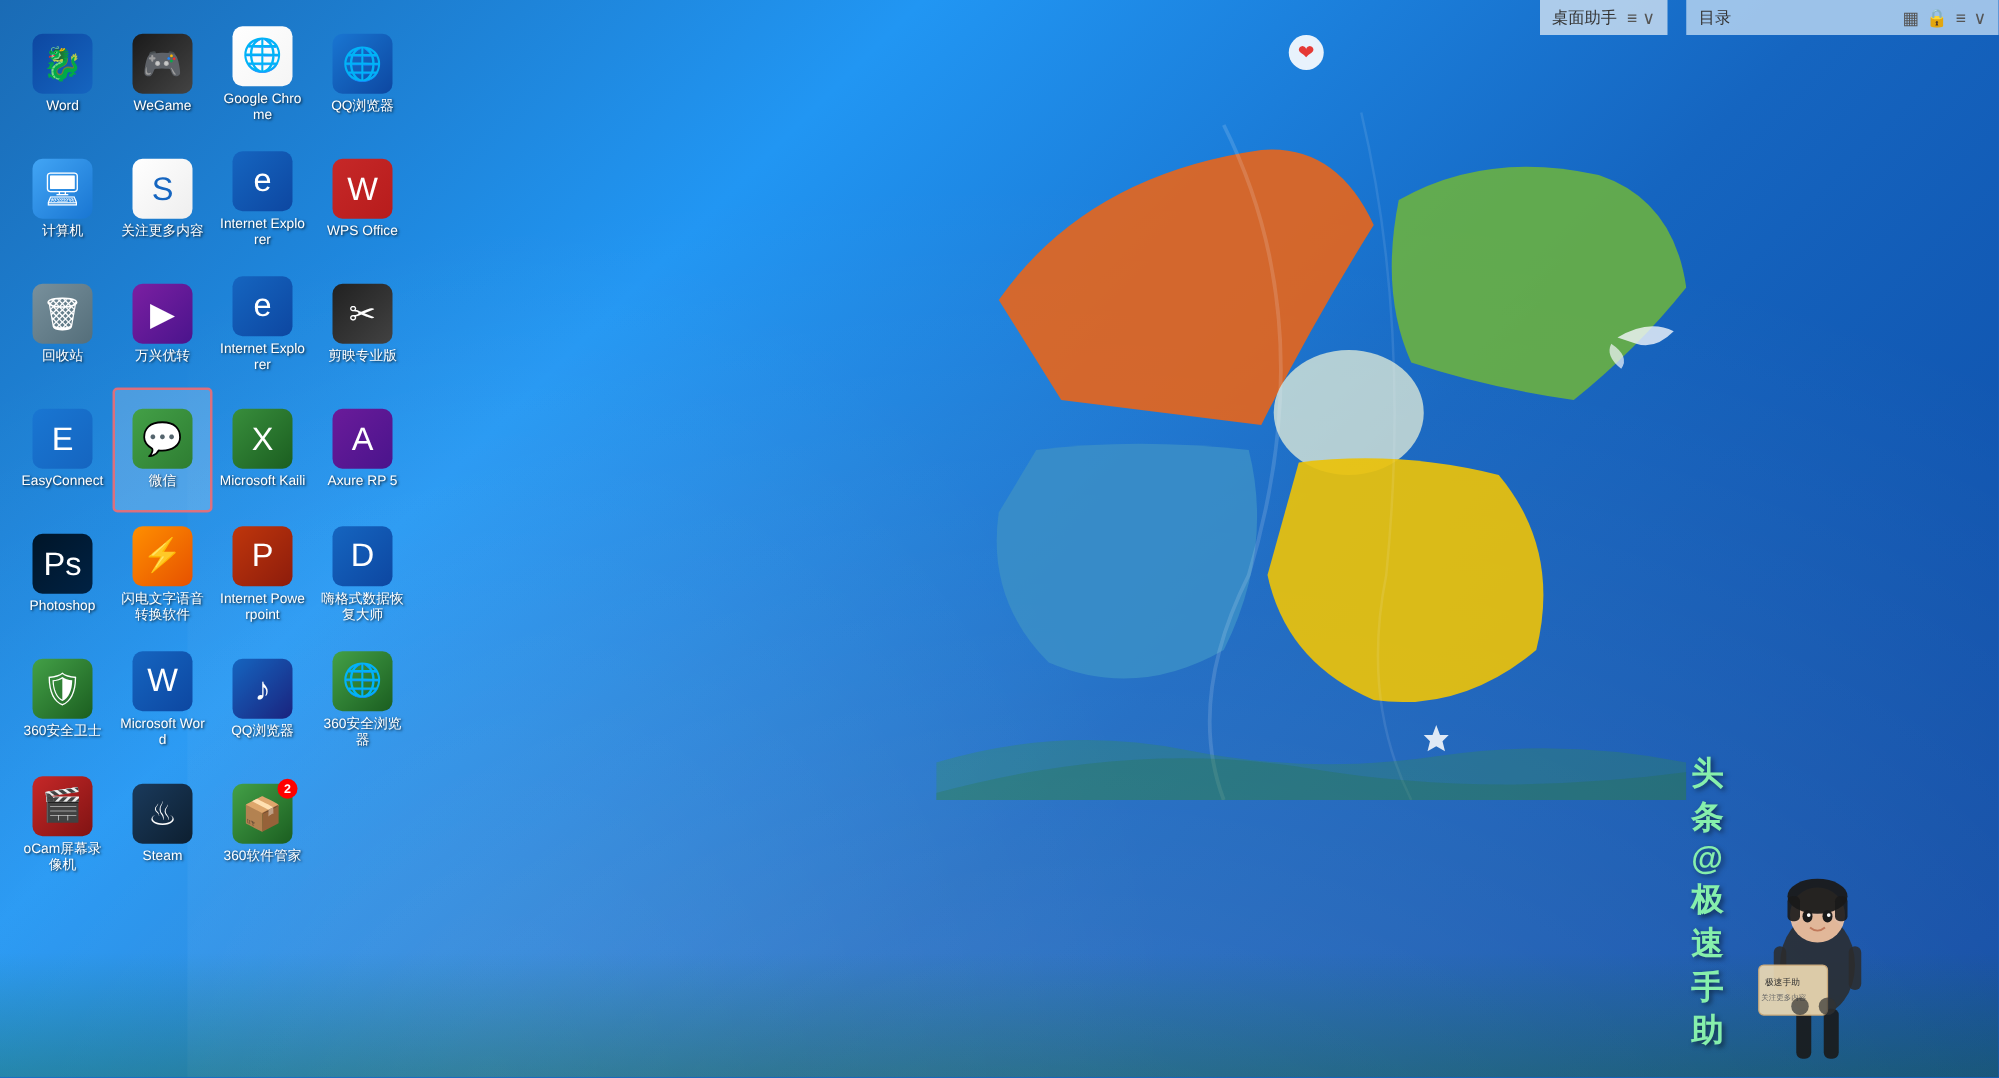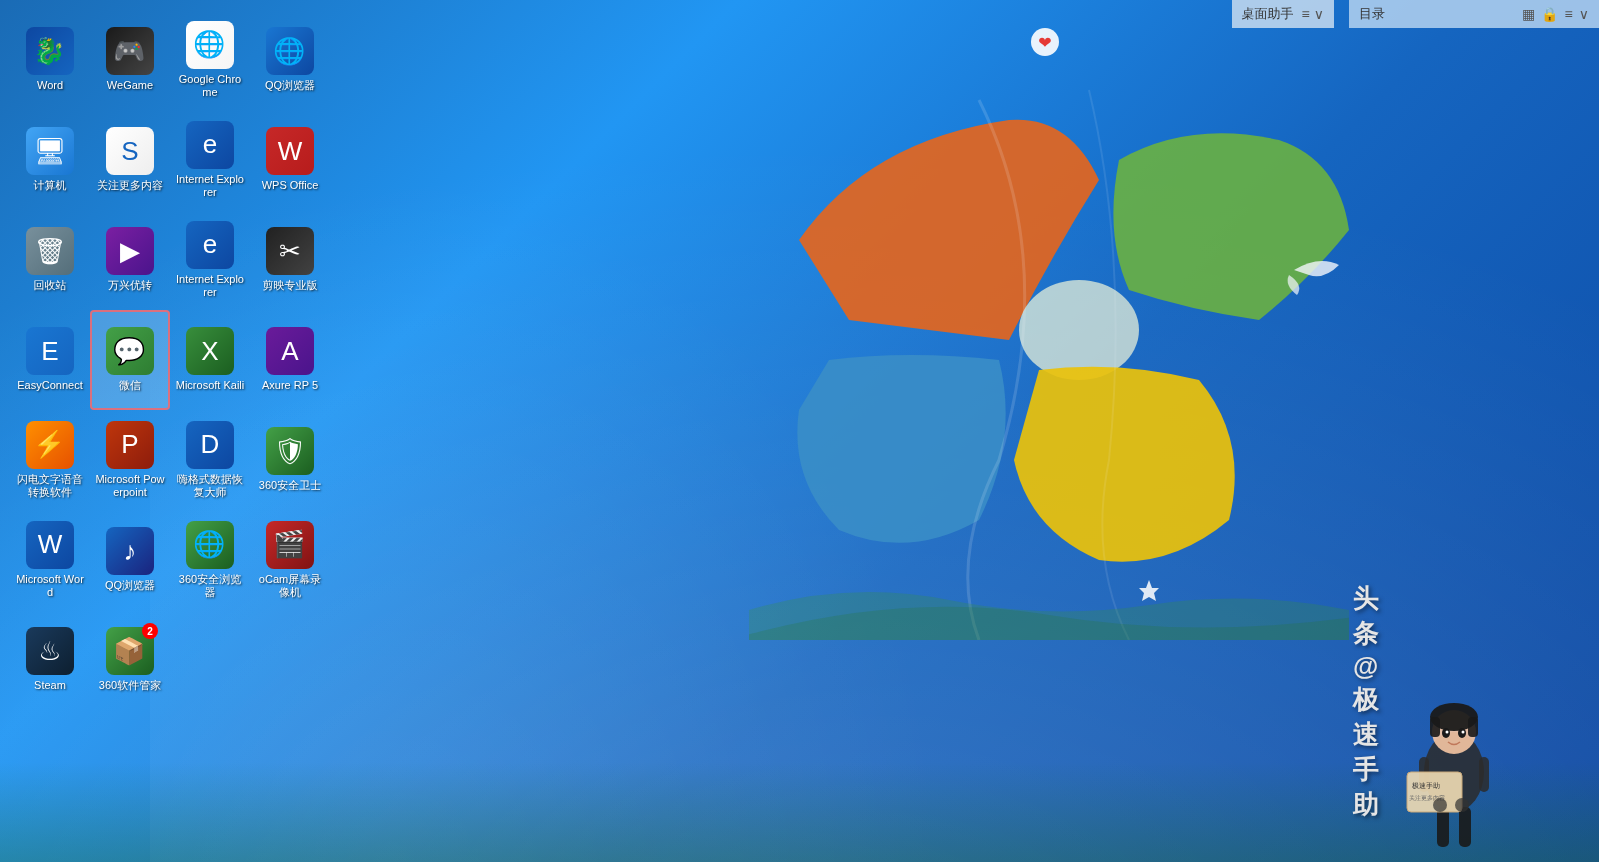--- a/index.html
+++ b/index.html
@@ -173,24 +173,23 @@
       position: absolute;
       bottom: 0;
       right: 0;
       display: flex;
       align-items: flex-end;
       gap: 10px;
     }
 
     .watermark-text {
       font-size: 28px;
-      color: #e5e5e5;
+      color: #86efac;
       font-weight: bold;
       text-shadow: 2px 2px 4px rgba(0,0,0,0.5);
-      margin-bottom: 20px;
     }
 
     
     .dots {
       position: absolute;
       bottom: 50px;
       right: 130px;
       display: flex;
       gap: 8px;
     }
@@ -366,30 +365,36 @@
       <div class="icon-label">Microsoft
 Kaili</div>
     </div>
     <div class="icon-item">
       <div class="icon-box" style="background: linear-gradient(135deg, rgb(106, 27, 154), rgb(74, 20, 140));">
         <span style="font-size: 26px; color: white;">A</span>
       </div>
       <div class="icon-label">Axure RP 5</div>
     </div>
     <div class="icon-item">
+      <div class="icon-box" style="background: linear-gradient(135deg, rgb(0, 21, 40), rgb(0, 34, 68));">
+        <span style="font-size: 26px; color: white;">Ps</span>
+      </div>
+      <div class="icon-label">Photoshop</div>
+    </div>
+    <div class="icon-item">
       <div class="icon-box" style="background: linear-gradient(135deg, rgb(255, 143, 0), rgb(230, 81, 0));">
         <span style="font-size: 26px; color: white;">⚡</span>
       </div>
       <div class="icon-label">闪电文字语音转换软件</div>
     </div>
     <div class="icon-item">
       <div class="icon-box" style="background: linear-gradient(135deg, rgb(191, 54, 12), rgb(141, 28, 12));">
         <span style="font-size: 26px; color: white;">P</span>
       </div>
-      <div class="icon-label">Microsoft
+      <div class="icon-label">Internet
 Powerpoint</div>
     </div>
     <div class="icon-item">
       <div class="icon-box" style="background: linear-gradient(135deg, rgb(21, 101, 192), rgb(13, 71, 161));">
         <span style="font-size: 26px; color: white;">D</span>
       </div>
       <div class="icon-label">嗨格式数据恢复大师</div>
     </div>
     <div class="icon-item">
       <div class="icon-box" style="background: linear-gradient(135deg, rgb(67, 160, 71), rgb(27, 94, 32));">

